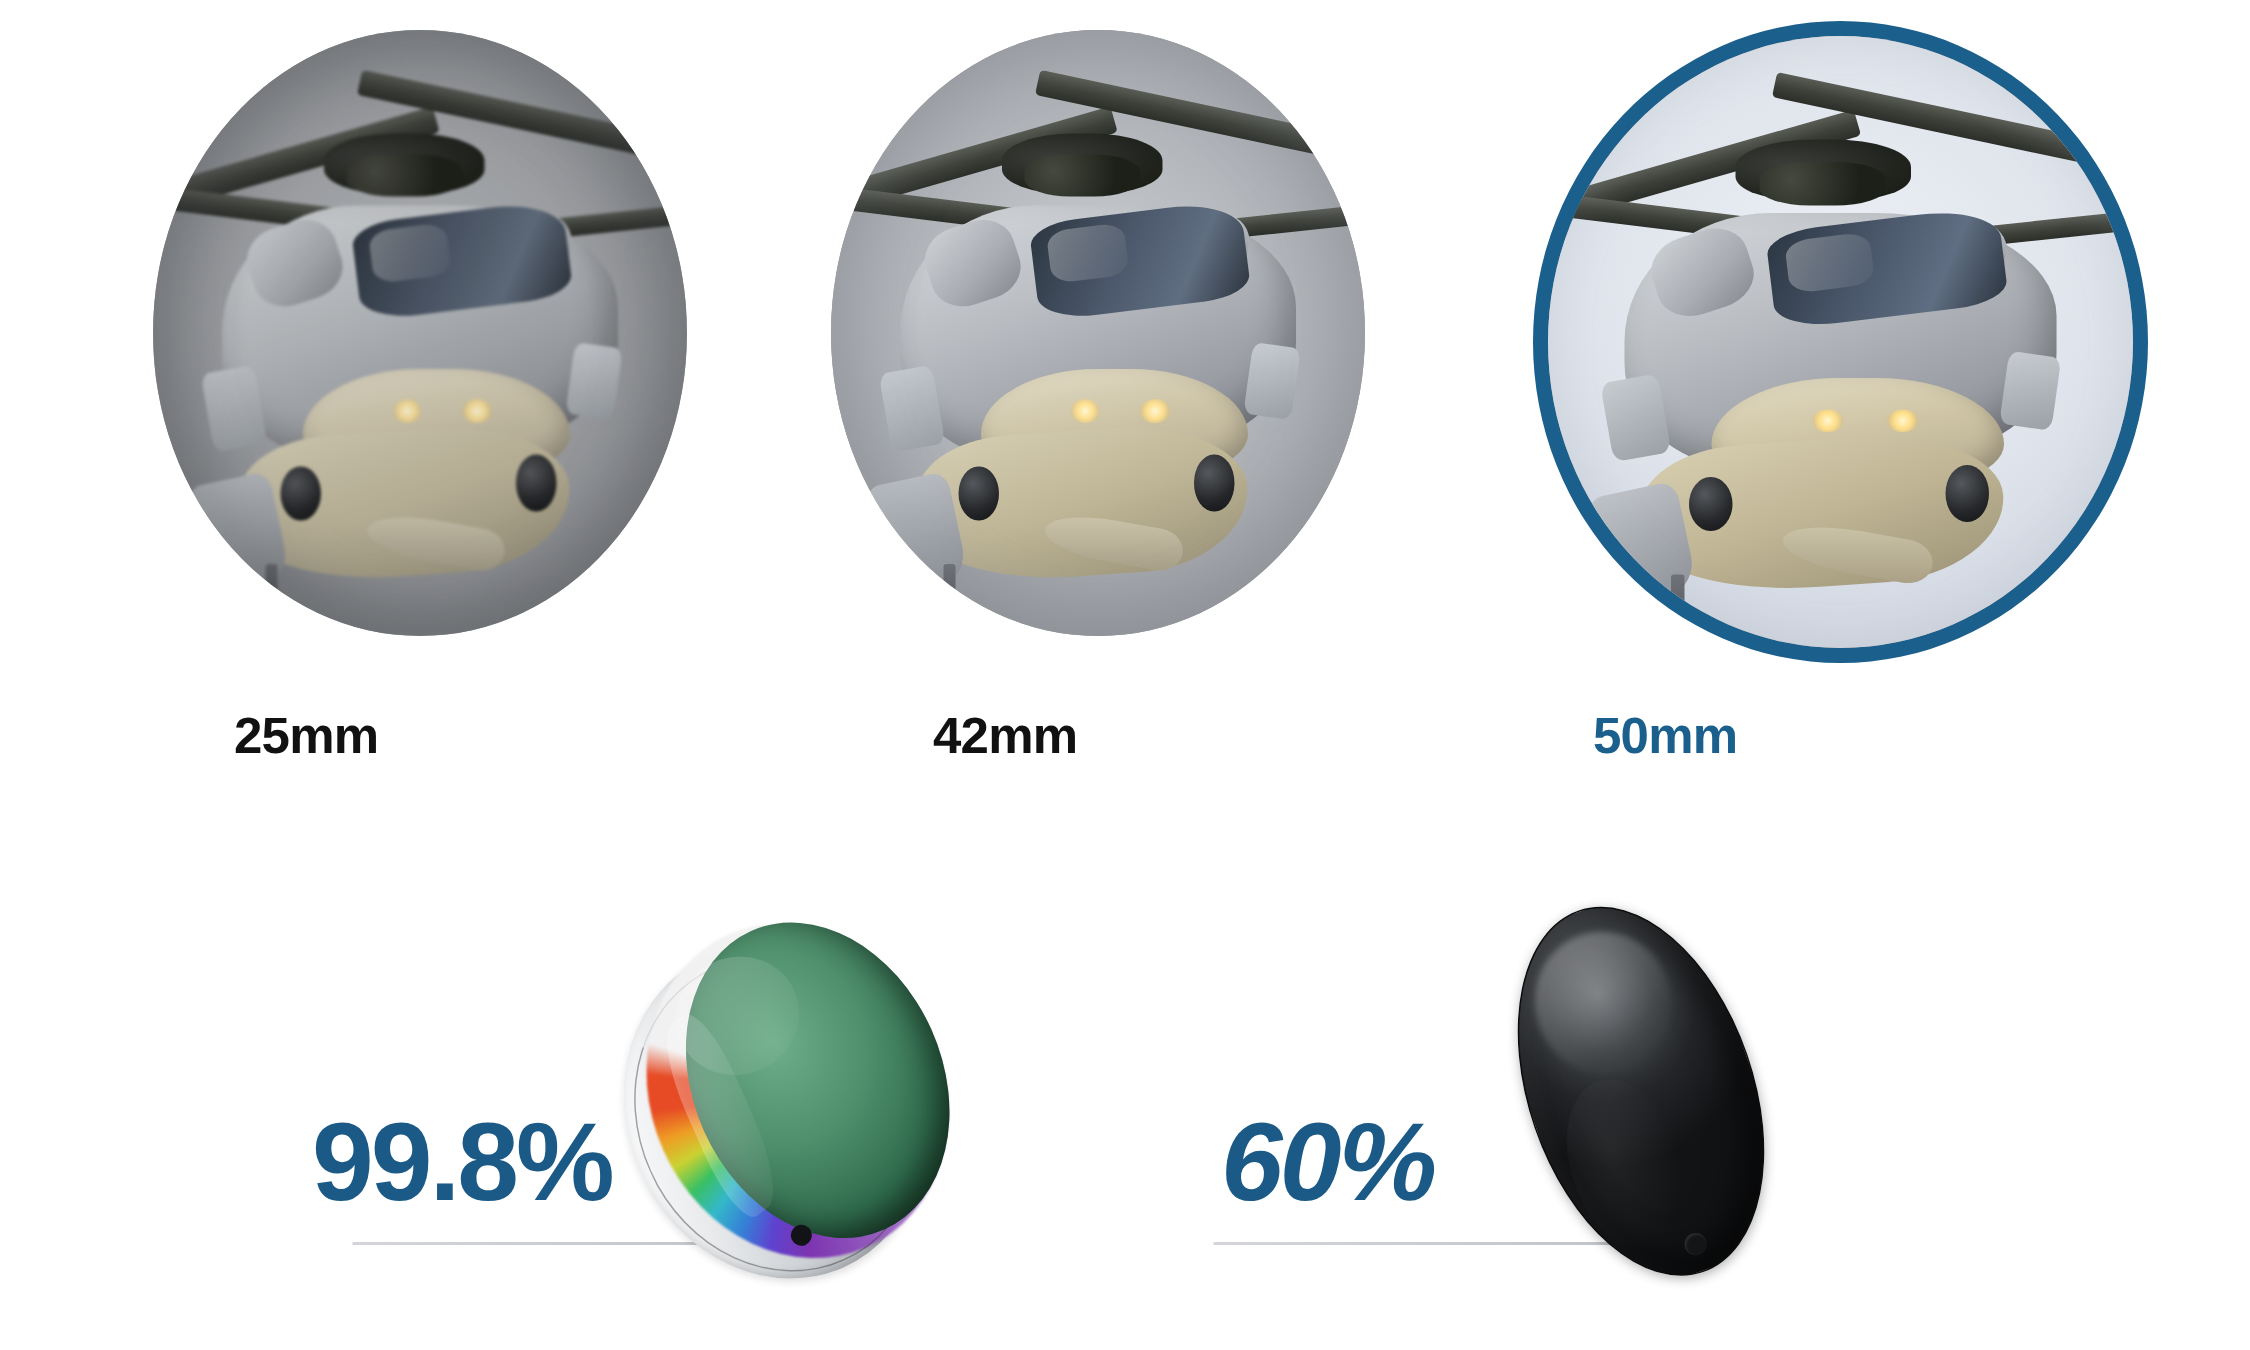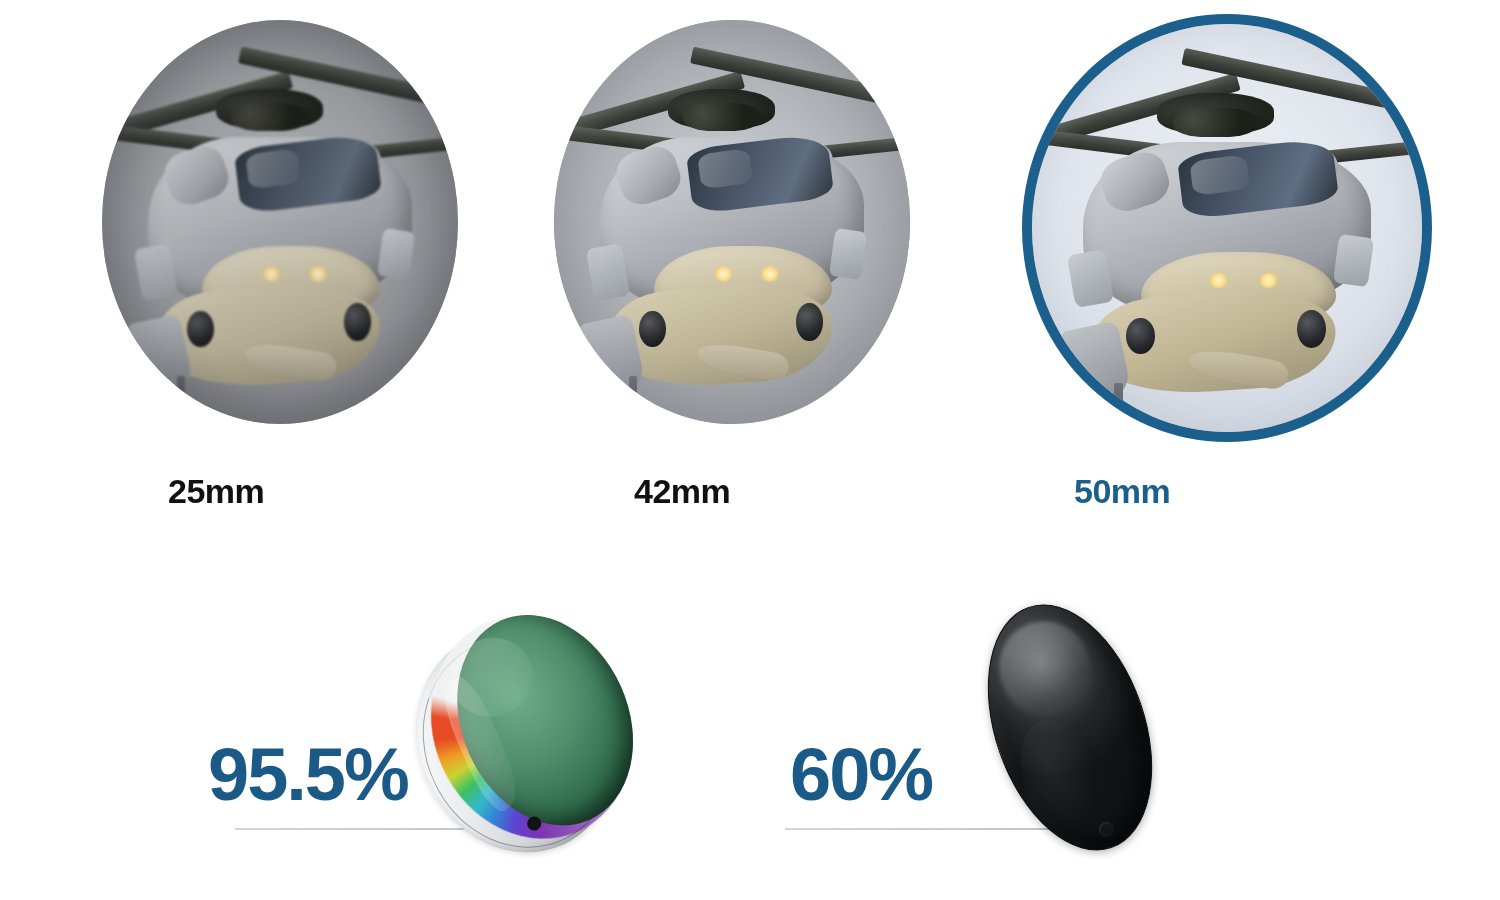--- a/index.html
+++ b/index.html
@@ -262,21 +262,20 @@
 
   .view-label {
     position: absolute;
     top: 460px;
     left: 56px;
     font-size: 34px;
     font-weight: bold;
     letter-spacing: -0.5px;
     color: #111111;
     white-space: nowrap;
-    margin-left: 12px;
   }
   .view-label.accent { color: #1b5f8c; left: 56px; }
   .view-cell.c2 .view-label { left: 70px; }
   .view-cell.c3 .view-label { left: 40px; }
 
   
   .coating-row {
     position: absolute;
     left: 0;
     top: 560px;
@@ -284,21 +283,21 @@
     height: 340px;
   }
 
   .coat-cell {
     position: absolute;
     top: 0;
     width: 640px;
     height: 340px;
   }
   .coat-cell.left  { left: 180px; }
-  .coat-cell.right { left: 770px; }
+  .coat-cell.right { left: 794px; font-style: italic; }
 
   .pct {
     position: absolute;
     left: 28px;
     top: 178px;
     font-size: 74px;
     font-weight: bold;
     letter-spacing: -2px;
     color: #1b5a86;
     line-height: 1;
@@ -570,21 +569,21 @@
         </div>
       </div>
       <div class="view-label accent">50mm</div>
     </div>
 
   </div>
 
   <div class="coating-row">
 
     <div class="coat-cell left">
-      <div class="pct">95.5%</div>
+      <div class="pct">99.8%</div>
       <div class="baseline"></div>
 
       <div class="lens-coated">
         <div class="disc">
           <div class="edge"></div>
           <div class="rainbow"></div>
           <div class="edge-line"></div>
           <div class="face"></div>
           <div class="facet"></div>
           <div class="dot"></div>

